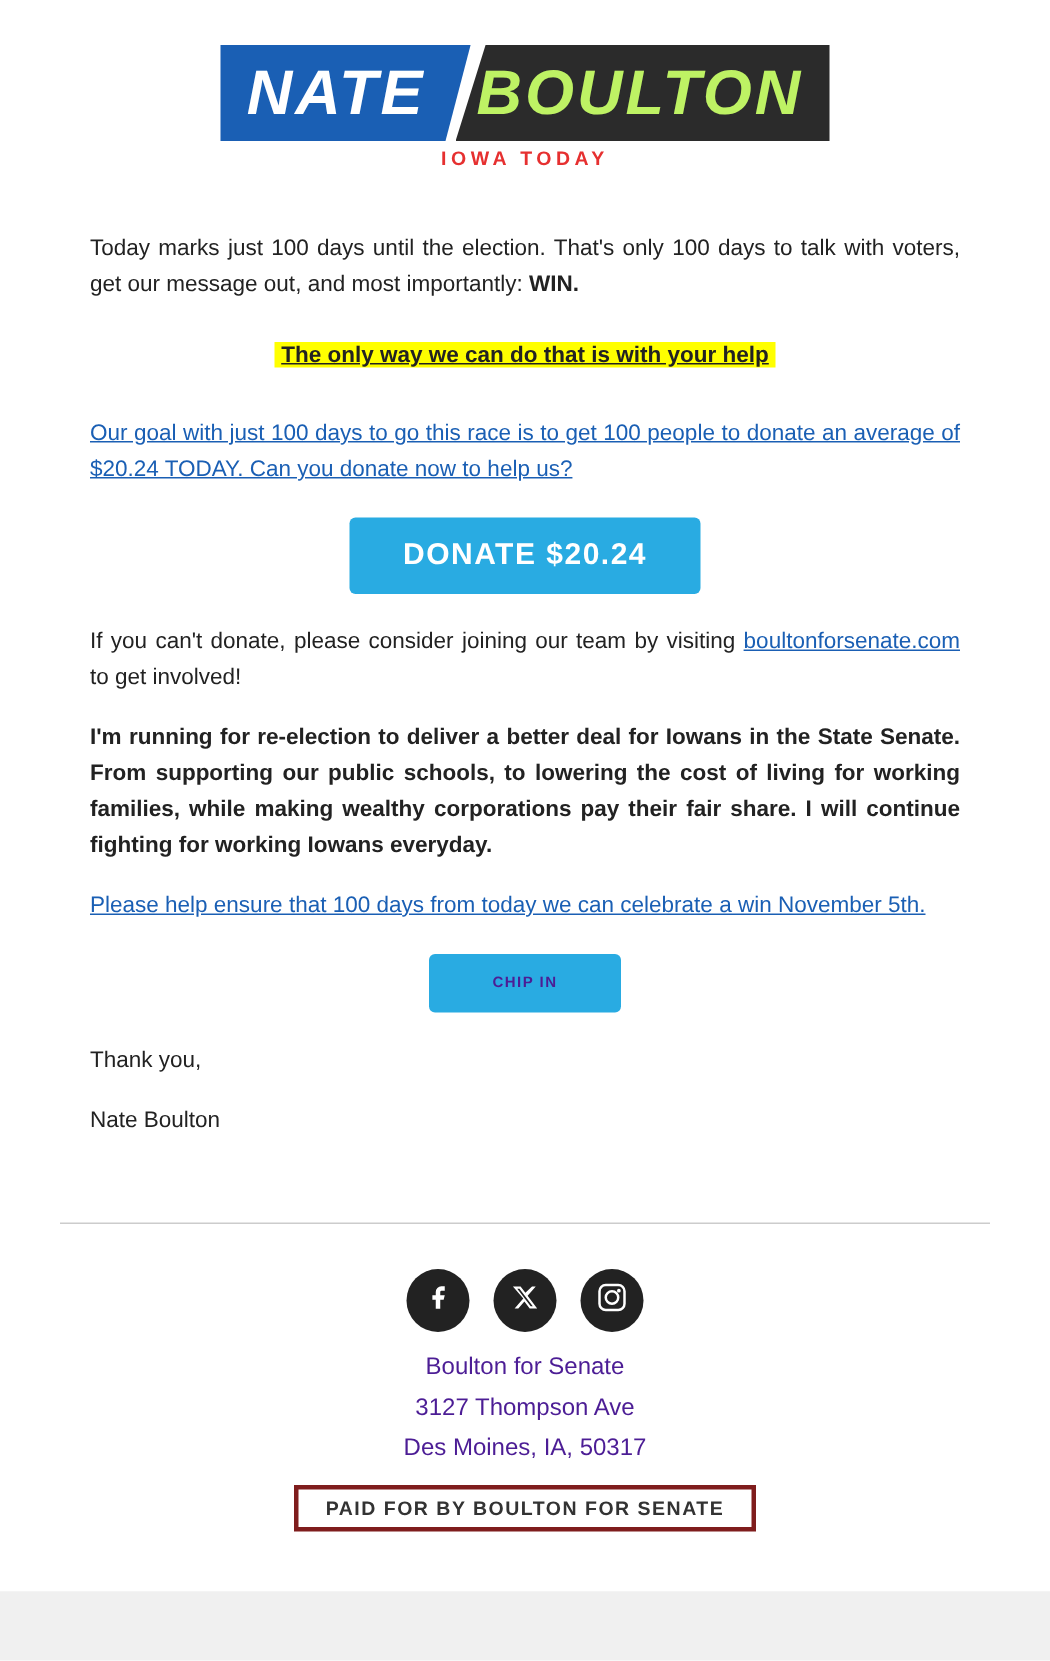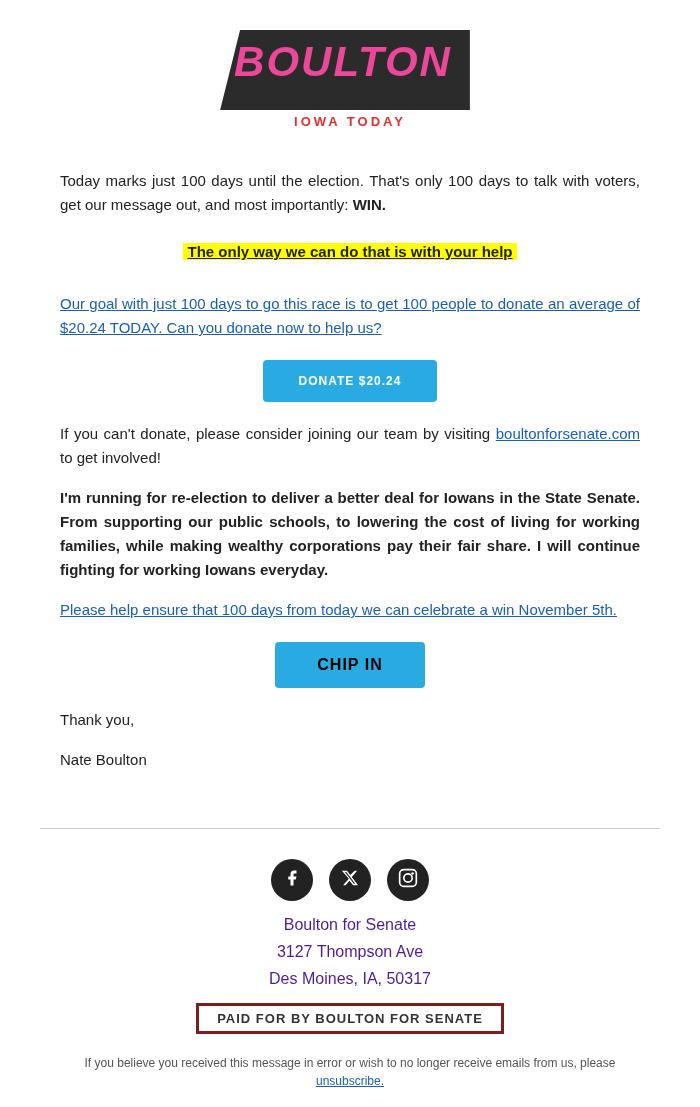--- a/index.html
+++ b/index.html
@@ -34,24 +34,24 @@
       font-size: 42px;
       font-weight: 900;
       padding: 8px 14px 8px 18px;
       letter-spacing: 2px;
       font-style: italic;
       clip-path: polygon(0 0, 100% 0, 90% 100%, 0 100%);
       padding-right: 30px;
     }
     .logo-boulton {
       background: #2b2b2b;
-      color: #ec4899;
+      color: #bef264;
       font-size: 42px;
       font-weight: 900;
-      padding: 8px 18px 24px 14px;
+      padding: 8px 18px 8px 14px;
       letter-spacing: 2px;
       font-style: italic;
       clip-path: polygon(8% 0, 100% 0, 100% 100%, 0 100%);
       margin-left: -10px;
     }
     .logo-subtitle {
       color: #e63030;
       font-size: 13px;
       font-weight: bold;
       letter-spacing: 3px;
@@ -91,33 +91,33 @@
     }
     .donate-btn-wrapper {
       text-align: center;
       margin: 20px 0;
     }
     .donate-btn {
       background: #29abe2;
       color: #fff;
       border: none;
       padding: 14px 36px;
-      font-size: 12px;
+      font-size: 20px;
       font-weight: bold;
       letter-spacing: 1px;
       cursor: pointer;
       border-radius: 4px;
       text-transform: uppercase;
     }
     .chip-btn {
       background: #29abe2;
-      color: #000000;
+      color: #4c1d95;
       border: none;
       padding: 14px 42px;
-      font-size: 16px;
+      font-size: 10px;
       font-weight: bold;
       letter-spacing: 1px;
       cursor: pointer;
       border-radius: 4px;
       text-transform: uppercase;
     }
     .bold-paragraph {
       font-weight: bold;
       text-align: justify;
       line-height: 1.6;
@@ -186,20 +186,21 @@
     }
   </style>
 </head>
 <body>
 
 <div class="email-wrapper">
 
   <div class="header">
     <div class="logo-container">
       <div class="logo-box">
+        <div class="logo-nate">NATE</div>
         <div class="logo-boulton">BOULTON</div>
       </div>
       <div class="logo-subtitle">IOWA TODAY</div>
     </div>
   </div>
 
   <div class="content">
 
 
     <p class="body-text">
@@ -266,22 +267,15 @@
     <div class="footer-org">
       <div>Boulton for Senate</div>
       <div>3127 Thompson Ave</div>
       <div>Des Moines, IA, 50317</div>
     </div>
 
     <div class="paid-for-box">
       <span>PAID FOR BY BOULTON FOR SENATE</span>
     </div>
 
-    <div class="footer-disclaimer">
-      <span>If you believe you received this message in error or wish to no longer receive emails from us, please</span>
-      <br>
-      <a class="unsubscribe">
-        <span>unsubscribe.</span>
-      </a>
-    </div>
 
   </div>
 </div>
 
 </body></html>

